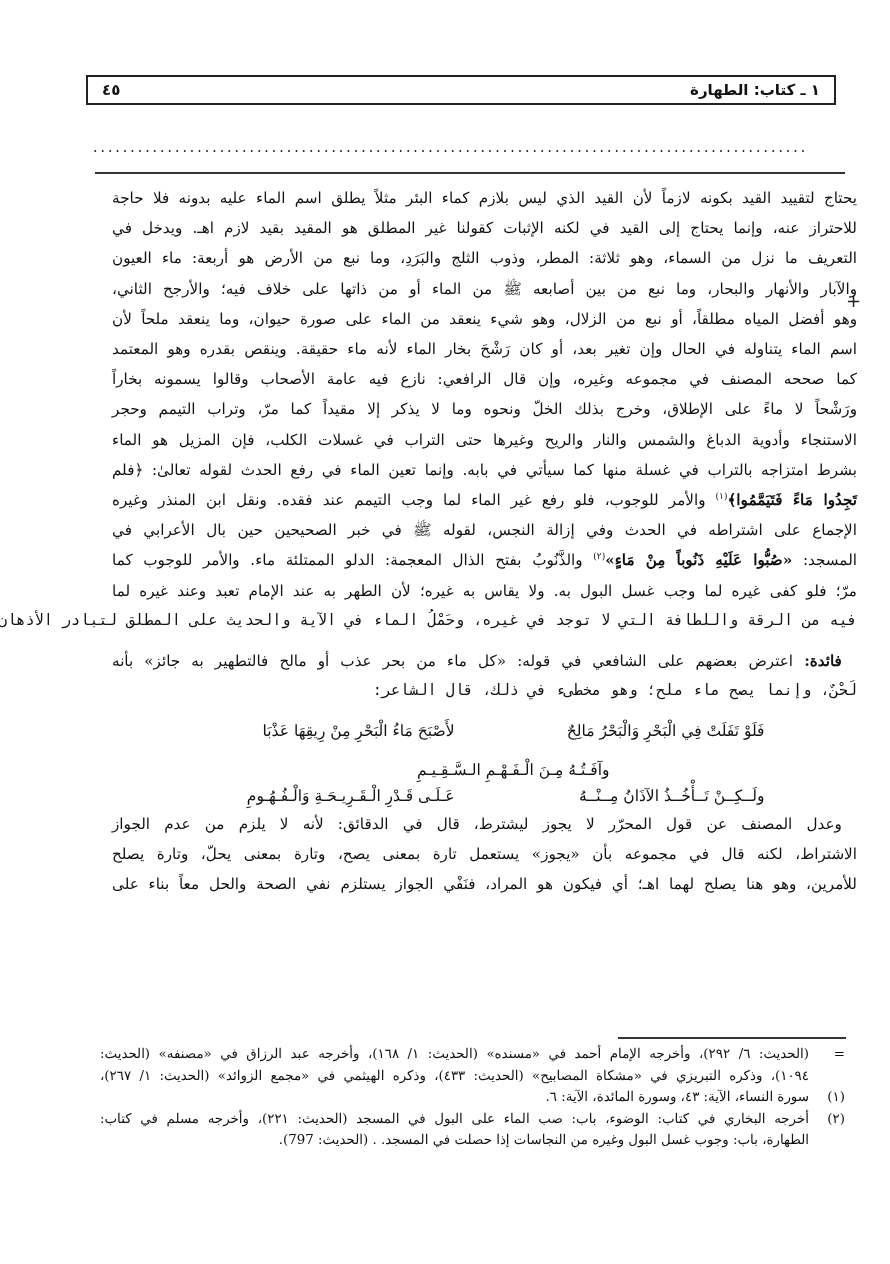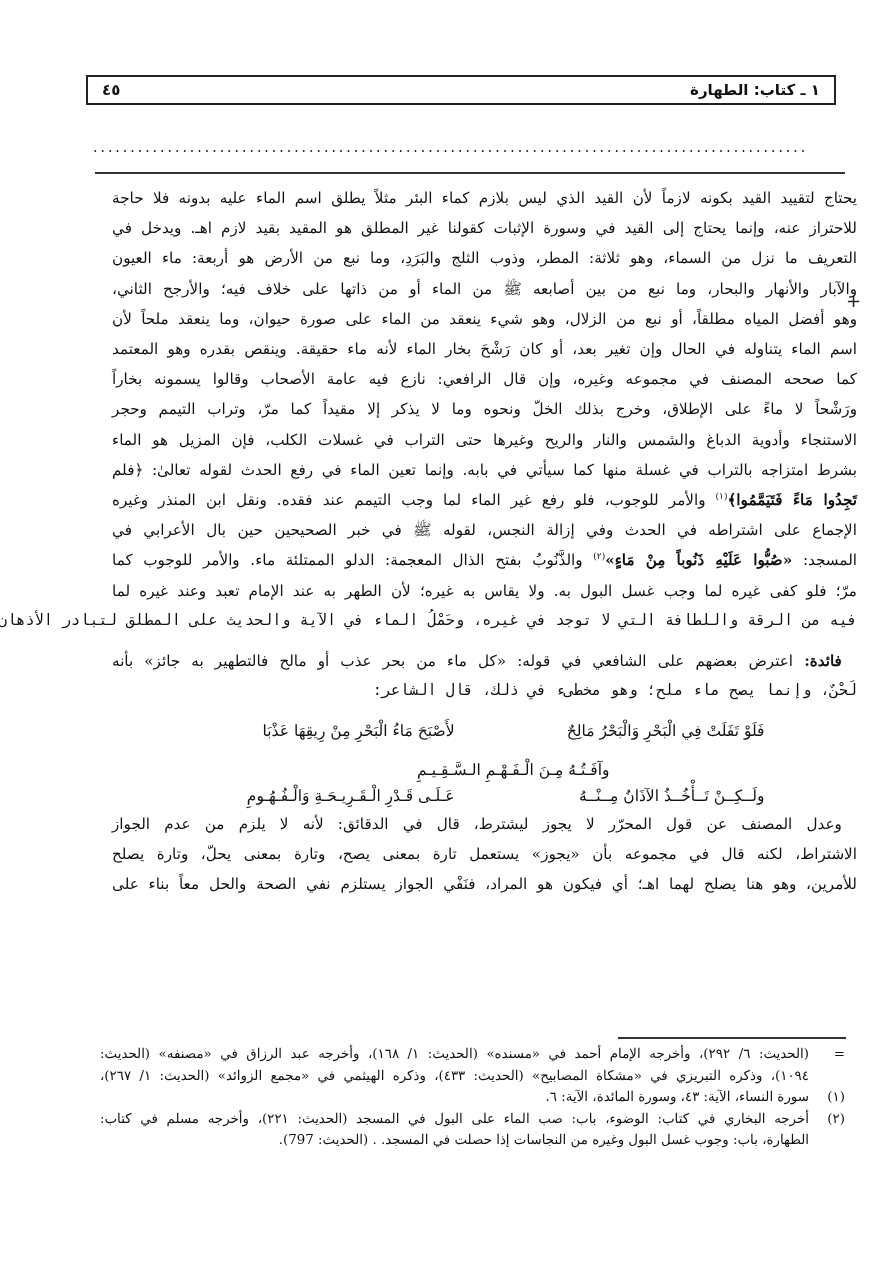--- a/index.html
+++ b/index.html
@@ -66,21 +66,21 @@
     <span>١ ـ كتاب: الطهارة</span>
     <span>٤٥</span>
   </div>
 
   <div class="dots">................................................................................................</div>
   <div class="top-rule"></div>
   <div class="plus-mark">+</div>
 
   <div class="body">
     <span class="line">يحتاج لتقييد القيد بكونه لازماً لأن القيد الذي ليس بلازم كماء البئر مثلاً يطلق اسم الماء عليه بدونه فلا حاجة</span>
-    <span class="line">للاحتراز عنه، وإنما يحتاج إلى القيد في وسورة الإثبات كقولنا غير المطلق هو المقيد بقيد لازم اهـ. ويدخل في</span>
+    <span class="line">للاحتراز عنه، وإنما يحتاج إلى القيد في لكنه الإثبات كقولنا غير المطلق هو المقيد بقيد لازم اهـ. ويدخل في</span>
     <span class="line">التعريف ما نزل من السماء، وهو ثلاثة: المطر، وذوب الثلج والبَرَدِ، وما نبع من الأرض هو أربعة: ماء العيون</span>
     <span class="line">والآبار والأنهار والبحار، وما نبع من بين أصابعه ﷺ من الماء أو من ذاتها على خلاف فيه؛ والأرجح الثاني،</span>
     <span class="line">وهو أفضل المياه مطلقاً، أو نبع من الزلال، وهو شيء ينعقد من الماء على صورة حيوان، وما ينعقد ملحاً لأن</span>
     <span class="line">اسم الماء يتناوله في الحال وإن تغير بعد، أو كان رَشْحَ بخار الماء لأنه ماء حقيقة. وينقص بقدره وهو المعتمد</span>
     <span class="line">كما صححه المصنف في مجموعه وغيره، وإن قال الرافعي: نازع فيه عامة الأصحاب وقالوا يسمونه بخاراً</span>
     <span class="line">ورَشْحاً لا ماءً على الإطلاق، وخرج بذلك الخلّ ونحوه وما لا يذكر إلا مقيداً كما مرّ، وتراب التيمم وحجر</span>
     <span class="line">الاستنجاء وأدوية الدباغ والشمس والنار والريح وغيرها حتى التراب في غسلات الكلب، فإن المزيل هو الماء</span>
     <span class="line">بشرط امتزاجه بالتراب في غسلة منها كما سيأتي في بابه. وإنما تعين الماء في رفع الحدث لقوله تعالىٰ: ﴿فلم</span>
     <span class="line"><b class="bold">تَجِدُوا مَاءً فَتَيَمَّمُوا﴾</b><sup>(١)</sup><span> والأمر للوجوب، فلو رفع غير الماء لما وجب التيمم عند فقده. ونقل ابن المنذر وغيره</span></span>
     <span class="line">الإجماع على اشتراطه في الحدث وفي إزالة النجس، لقوله ﷺ في خبر الصحيحين حين بال الأعرابي في</span>

